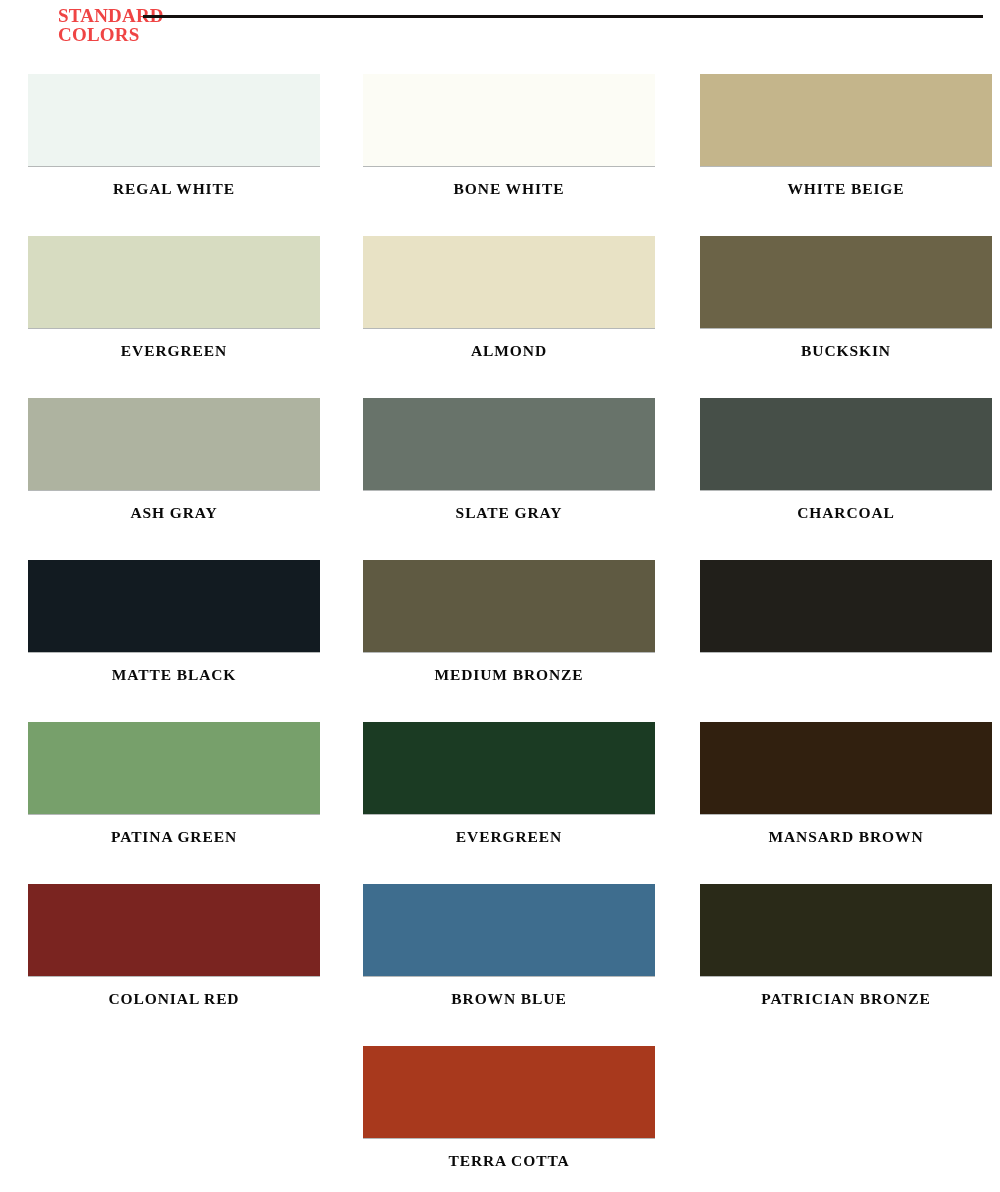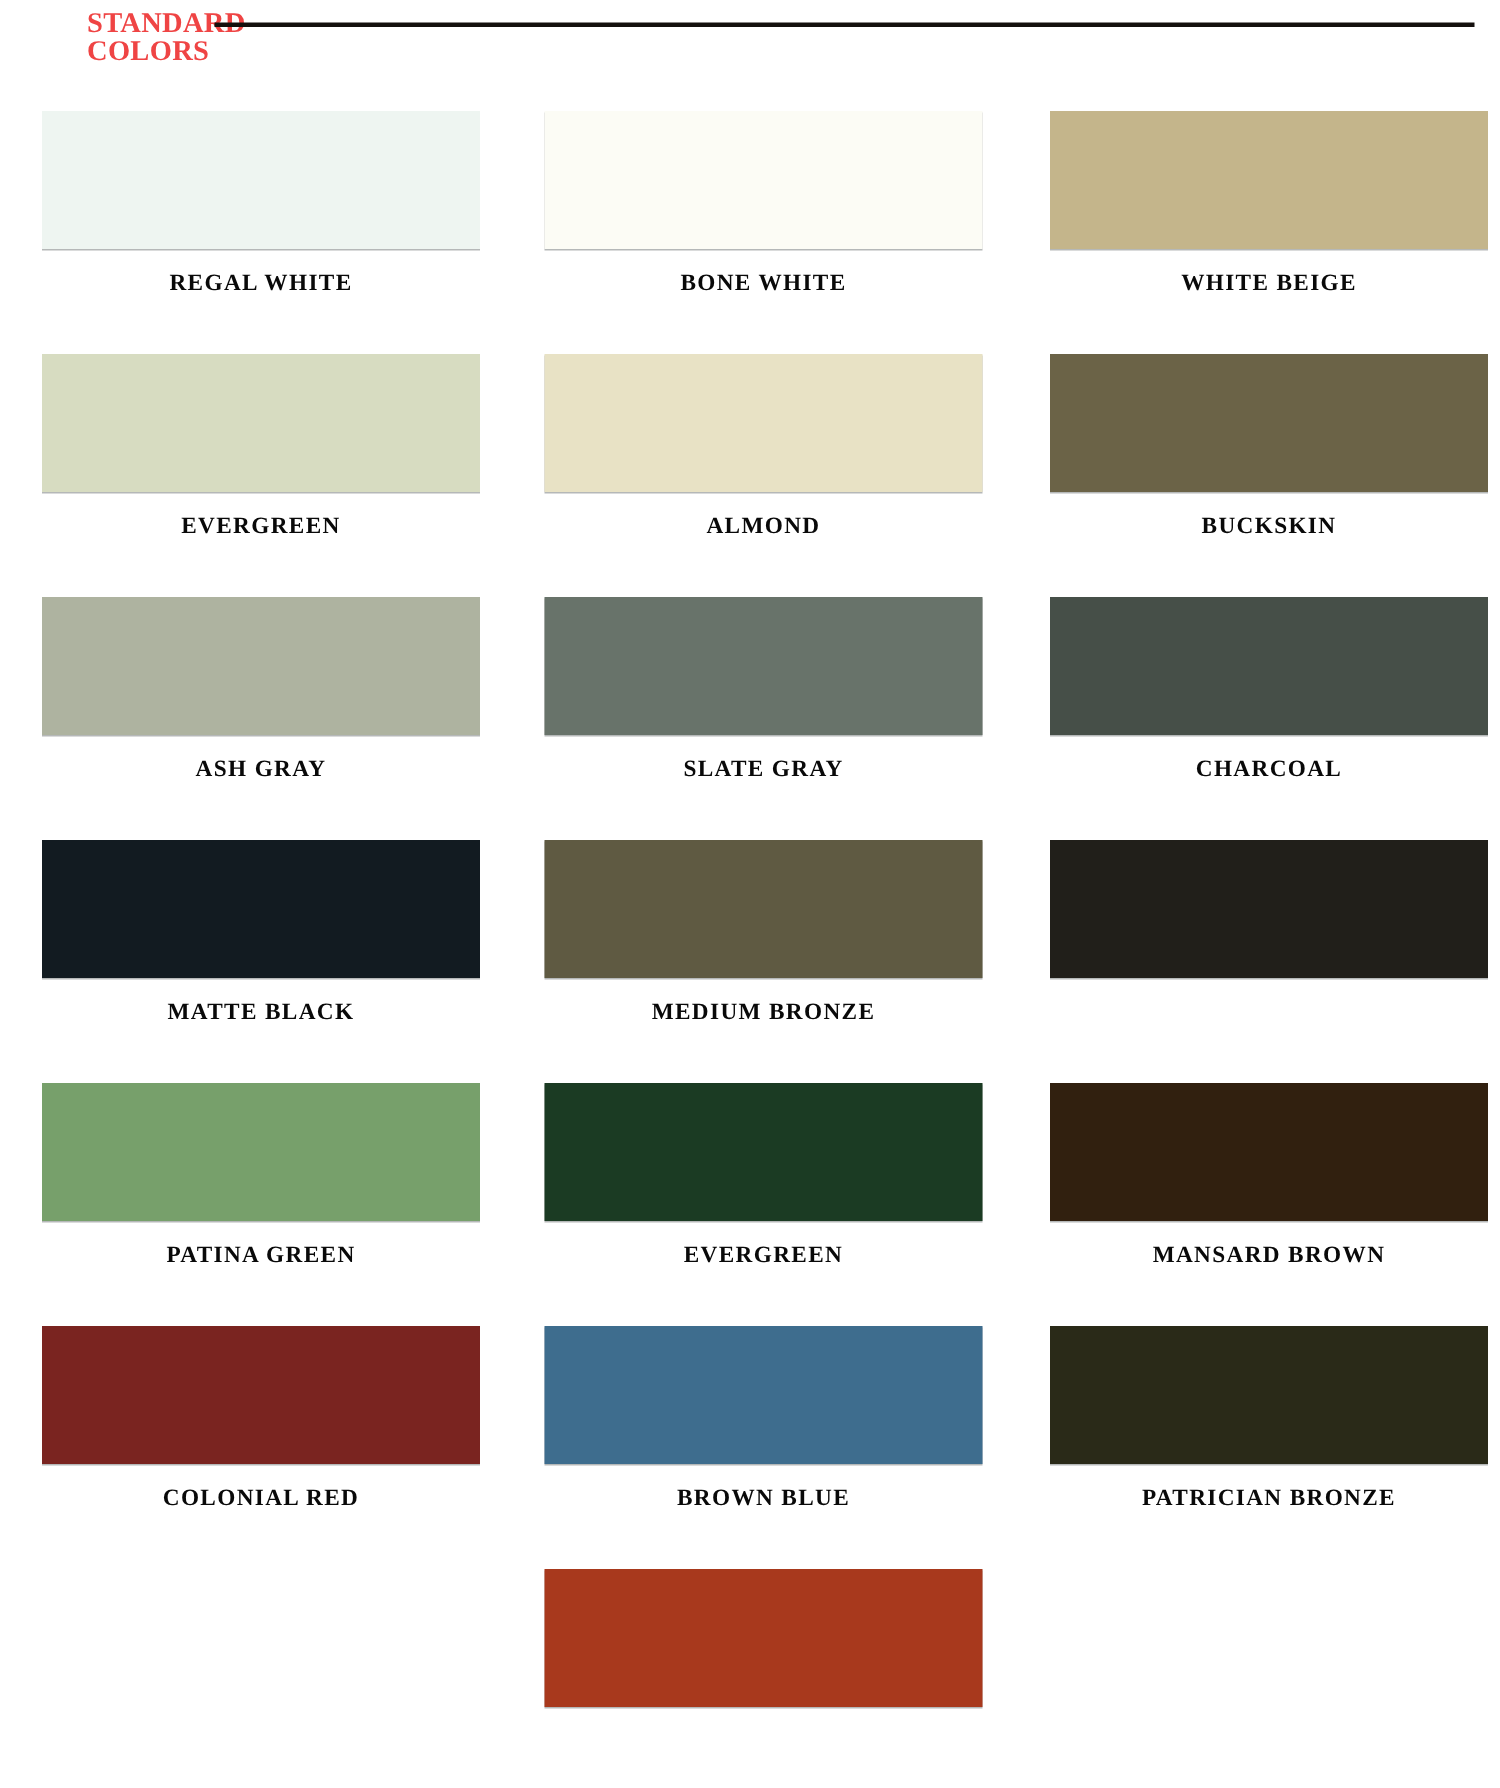--- a/index.html
+++ b/index.html
@@ -183,15 +183,16 @@
         <div class="swatch-label">BROWN BLUE</div>
       </div>
       <div class="swatch-cell col-3">
         <div class="swatch-chip" style="background-color: rgb(42, 42, 24);"></div>
         <div class="swatch-label">PATRICIAN BRONZE</div>
       </div>
     </div>
     <div class="swatch-row single">
       <div class="swatch-cell col-1">
         <div class="swatch-chip" style="background-color: rgb(168, 57, 29);"></div>
+        <div class="swatch-label">TERRA COTTA</div>
       </div>
     </div>
   </div>
 
 </body></html>

